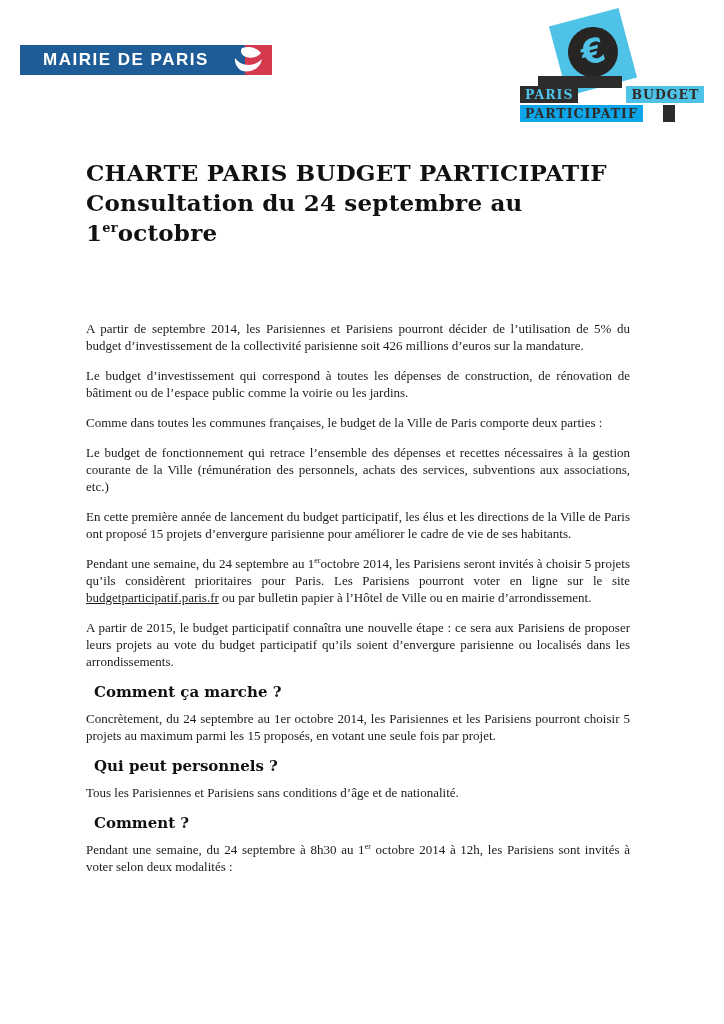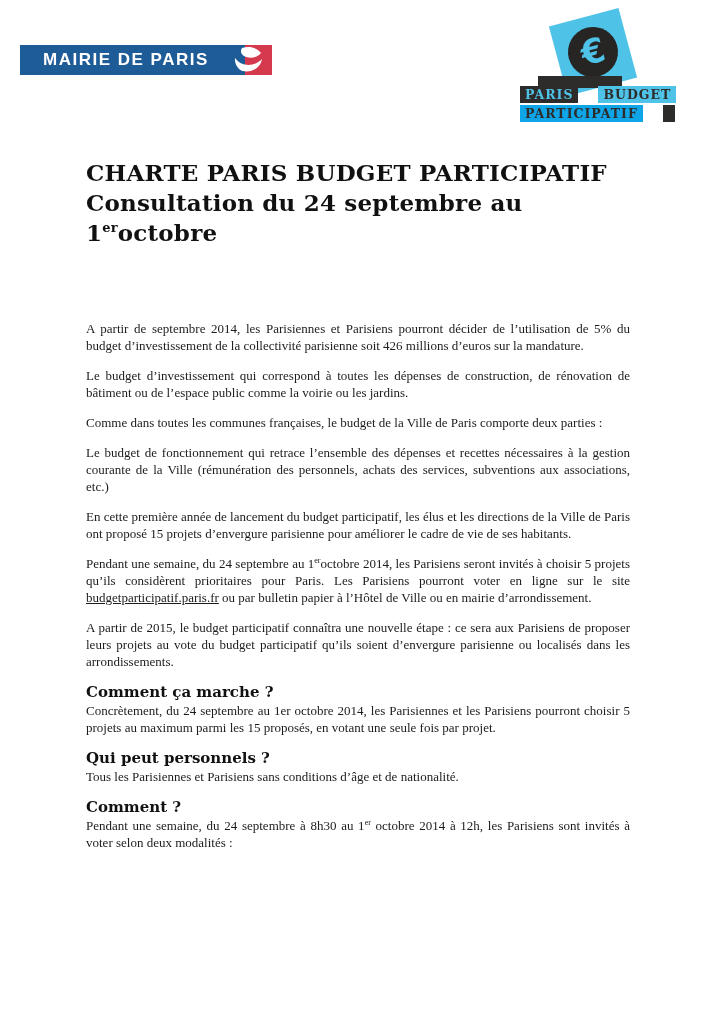--- a/index.html
+++ b/index.html
@@ -84,21 +84,21 @@
   .bp-word {
     font-family: "DejaVu Serif", serif;
     font-weight: bold;
     font-size: 12.5px;
     line-height: 15px;
     letter-spacing: 1px;
     padding: 1px 5px;
     white-space: nowrap;
   }
   .bp-paris        { background: #2d2c2a; color: #4fc2e8; }
-  .bp-budget       { background: #4fc2e8; color: #2d2c2a; }
+  .bp-budget       { background: #4fc2e8; color: #2d2c2a; margin-left: 28px; }
   .bp-participatif { background: #0ea5e9; color: #2d2c2a; }
   .bp-endblock     { width: 12px; background: #2d2c2a; }
 
   
   .content {
     position: absolute;
     left: 86px; top: 158px;
     width: 552px;
   }
   .doc-title {
@@ -119,21 +119,21 @@
     text-align: justify;
     margin: 0 8px 13px 0;
   }
   .first-para { margin-top: 72px !important; }
   .content h2 {
     font-family: "DejaVu Serif", serif;
     font-weight: bold;
     font-size: 15px;
     line-height: 19px;
     color: #111111;
-    margin: 0;
+    margin: 8px;
   }
   .section-gap { margin-top: 31px; }
   .content p sup { font-size: 8px; line-height: 0; }
   .doc-link {
     color: inherit;
     text-decoration: underline;
   }
 </style>
 </head>
 <body>

